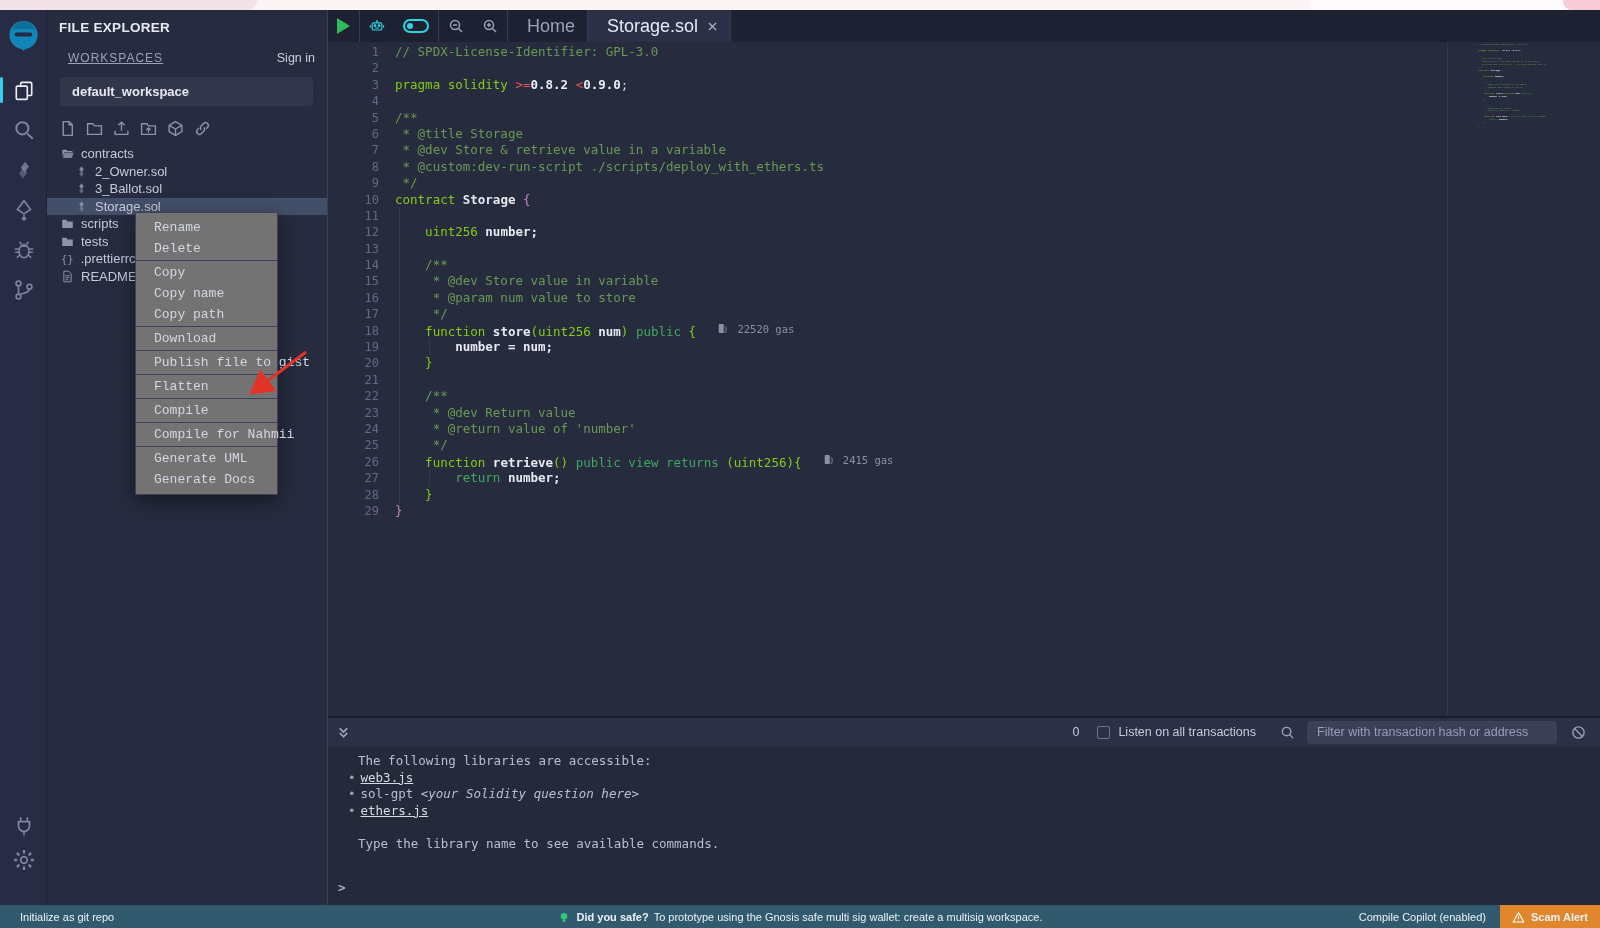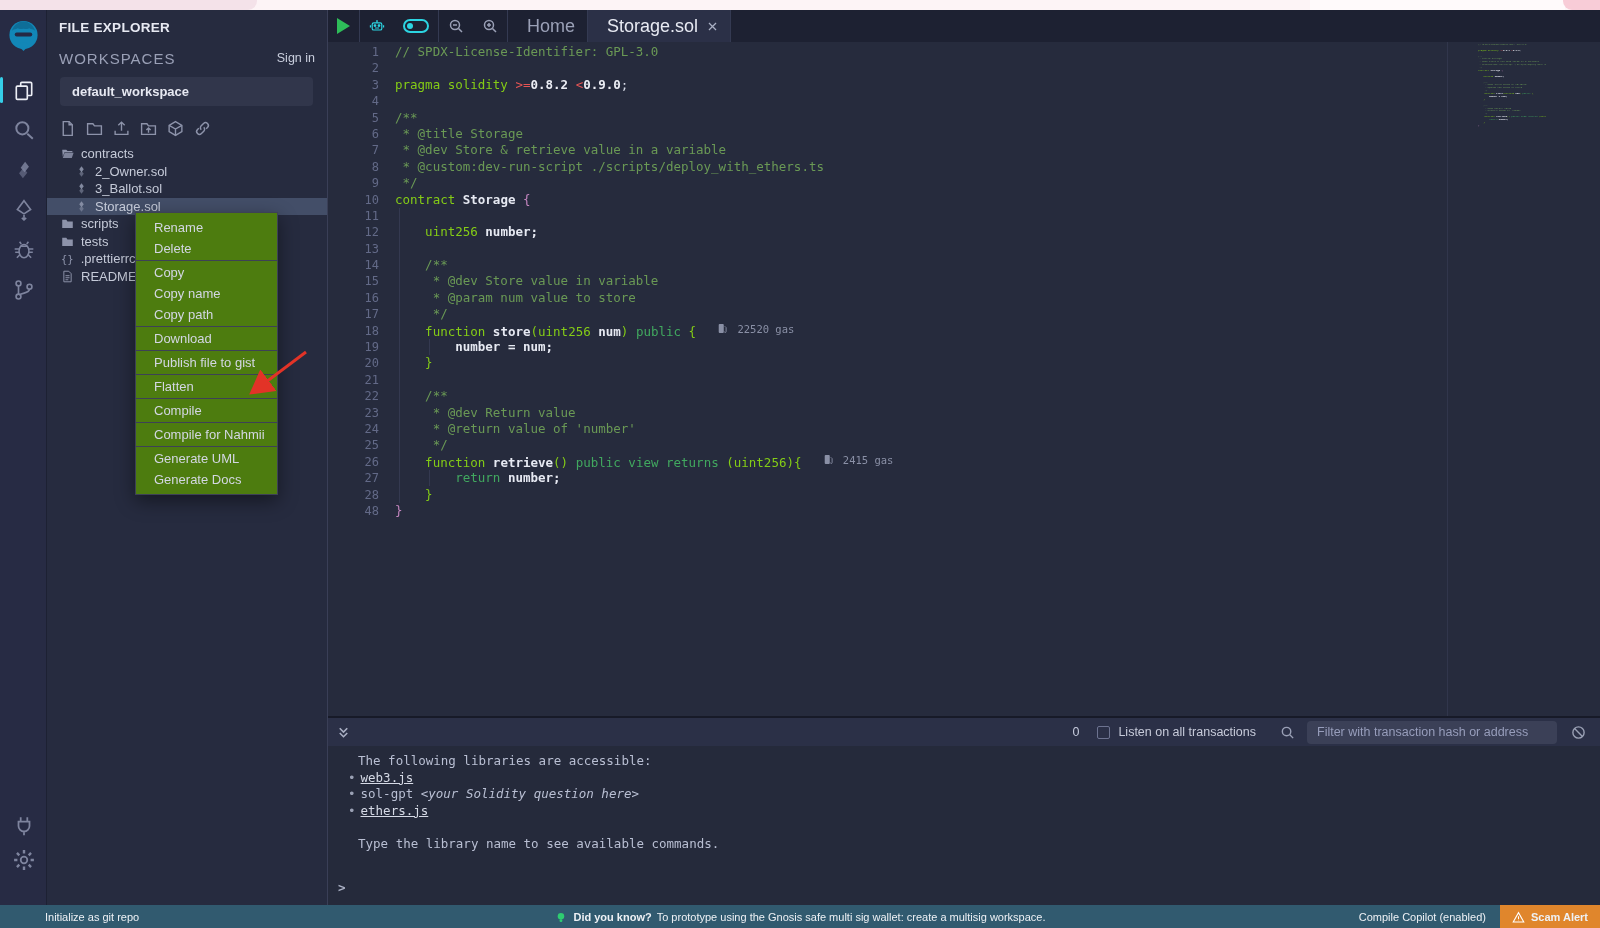--- a/index.html
+++ b/index.html
@@ -22,39 +22,39 @@
   .rail-item.active{color:#eceef5;}
   .rail-item.active::before{content:"";position:absolute;left:0;top:7px;width:3px;height:26px;border-radius:2px;background:#35cfe9;}
   #rail-bottom .rail-item{height:34px;}
 
   
   .panel{position:absolute;left:47px;top:10px;width:281px;height:895px;background:#262b3f;border-right:1px solid #3a3f57;}
   .fe-head{display:flex;align-items:center;height:34px;padding:0 10px 0 12px;}
   .fe-title{font-size:13.5px;font-weight:bold;color:#e7e9f2;letter-spacing:.3px;flex:1;}
   .fe-head .ic{margin-left:10px;cursor:pointer;}
   .ws-row{display:flex;align-items:center;height:28px;padding:0 12px;color:#9aa0b6;}
-  .ws-label{font-size:15px;letter-spacing:1px;flex:1;}
+  .ws-label{font-size:12px;letter-spacing:1px;margin-left:9px;flex:1;text-decoration:underline;}
   .signin{display:flex;align-items:center;font-size:12.5px;color:#c9cedd;cursor:pointer;}
   .signin .ic{margin-right:5px;}
   .ws-select{display:flex;align-items:center;margin:5px 14px 8px 13px;height:29px;background:#31364b;border-radius:4px;padding:0 8px 0 12px;cursor:pointer;}
   .ws-name{flex:1;font-size:13px;font-weight:bold;color:#e7e9f2;}
   #fe-tools{display:flex;align-items:center;padding:6px 0 6px 12px;color:#8d93aa;}
   .fe-tool{margin-right:10px;cursor:pointer;display:flex;}
   .fe-tool svg{width:17px;height:17px;}
   #tree{margin-top:2px;}
   .tree-row{display:flex;align-items:center;height:17.5px;padding-left:14px;color:#c5cad8;font-size:13px;cursor:pointer;white-space:nowrap;}
   .tree-row.ind{padding-left:28px;}
   .tree-row.selected{background:#434e68;}
   .tree-row .ic{margin-right:7px;color:#8d93aa;display:flex;}
   .tree-row .ic svg{width:13px;height:13px;}
   .tree-label{overflow:hidden;}
 
   
-  #ctx{position:absolute;left:135px;top:212px;width:143px;background:#4d7c0f;border:1px solid #3d4156;
-    box-shadow:0 6px 18px rgba(0,0,0,.45);padding:4px 0;z-index:40;}
+  #ctx{position:absolute;left:135px;top:212px;width:143px;background:#737373;border:1px solid #3d4156;
+    box-shadow:0 6px 18px rgba(0,0,0,.45);padding:4px 0;z-index:40;font-family:Liberation Mono, monospace;}
   .menu-item{height:21px;line-height:21px;padding-left:18px;font-size:13px;color:#d3d7e3;cursor:pointer;white-space:nowrap;}
   .menu-div{height:1px;background:#3d4156;margin:1px 0;}
 
   
   .main{position:absolute;left:328px;top:10px;width:1272px;height:895px;background:#262b3d;}
   .tabbar{position:absolute;left:0;top:0;width:100%;height:32px;background:#1d2132;display:flex;align-items:stretch;}
   .tb-sep{width:1px;background:#343a52;}
   .tb-btn{display:flex;align-items:center;justify-content:center;padding:0 9px;cursor:pointer;color:#9aa0b6;}
   .play{width:0;height:0;border-left:13px solid #2ebd59;border-top:8px solid transparent;border-bottom:8px solid transparent;}
   .robot{color:#2cd5e2;}
@@ -104,21 +104,21 @@
   .term-body{position:absolute;left:0;top:736px;width:100%;height:159px;background:#252a3b;
     font:12.5px/16.5px "DejaVu Sans Mono",monospace;color:#b9bfd3;padding:7px 0 0 20px;}
   .t-line{padding-left:10px;min-height:16.5px;white-space:pre-wrap;}
   .t-line.bl{padding-left:0;}
   .bullet{color:#9aa0b4;margin-right:5px;}
   .t-link{color:#d6dae6;text-decoration:underline;cursor:pointer;}
   .t-it{font-style:italic;}
   .prompt{position:absolute;left:10px;bottom:9px;color:#aab0c4;font-weight:bold;}
 
   
-  .statusbar{position:absolute;left:0;top:905px;width:1600px;height:24px;background:#315a6f;display:flex;align-items:center;font-size:11px;color:#eef1f5;padding-left:25px;}
+  .statusbar{position:absolute;left:0;top:905px;width:1600px;height:24px;background:#315a6f;display:flex;align-items:center;font-size:11px;color:#eef1f5;}
   .sb-left{margin-left:20px;cursor:pointer;}
   .sb-center{position:absolute;left:50%;transform:translateX(-50%);display:flex;align-items:center;white-space:nowrap;}
   .sb-center svg{width:13px;height:13px;margin-right:6px;}
   .sb-bold{font-weight:bold;margin-right:5px;}
   .sb-right{margin-left:auto;display:flex;align-items:center;height:100%;}
   .copilot{margin-right:14px;cursor:pointer;}
   .scam{height:100%;background:#e0862c;display:flex;align-items:center;padding:0 12px;font-weight:bold;cursor:pointer;}
   .scam svg{width:13px;height:13px;margin-right:6px;}
 
   
@@ -459,21 +459,21 @@
         <div class="ln">19</div>
         <div class="ln">20</div>
         <div class="ln">21</div>
         <div class="ln">22</div>
         <div class="ln">23</div>
         <div class="ln">24</div>
         <div class="ln">25</div>
         <div class="ln">26</div>
         <div class="ln">27</div>
         <div class="ln">28</div>
-        <div class="ln">48</div>
+        <div class="ln">29</div>
       </div>
     <div id="code">
         <div class="code-line"><span class="tk-c">// SPDX-License-Identifier: GPL-3.0</span></div>
         <div class="code-line"></div>
         <div class="code-line"><span class="tk-k">pragma solidity </span><span class="tk-r">&gt;=</span><span class="tk-n">0.8.2</span><span class="tk-p"> </span><span class="tk-r">&lt;</span><span class="tk-n">0.9.0</span><span class="tk-p">;</span></div>
         <div class="code-line"></div>
         <div class="code-line"><span class="tk-c">/**</span></div>
         <div class="code-line"><span class="tk-c"> * @title Storage</span></div>
         <div class="code-line"><span class="tk-c"> * @dev Store &amp; retrieve value in a variable</span></div>
         <div class="code-line"><span class="tk-c"> * @custom:dev-run-script ./scripts/deploy_with_ethers.ts</span></div>
@@ -583,21 +583,21 @@
 
 <div class="statusbar">
   <span class="sb-left">Initialize as git repo</span>
   <span class="sb-center">
     <span class="ic">
         <svg viewBox="0 0 16 16">
           <circle cx="8" cy="6.5" r="4" fill="#2ecc71"></circle>
           <rect x="6.3" y="10" width="3.4" height="3.6" rx="1.2" fill="#2ecc71"></rect>
         </svg>
       </span>
-    <span class="sb-bold">Did you know?</span>
+    <span class="sb-bold">Did you safe?</span>
     <span>To prototype using the Gnosis safe multi sig wallet: create a multisig workspace.</span>
   </span>
   <span class="sb-right">
     <span class="copilot">Compile Copilot (enabled)</span>
     <span class="scam">
       <span class="ic">
           <svg viewBox="0 0 16 16" fill="none" stroke="#fff" stroke-width="1.3">
             <path d="M8 2l6.5 11.5h-13z"></path>
             <path d="M8 6.5v3.5M8 11.8v.2"></path>
           </svg>

